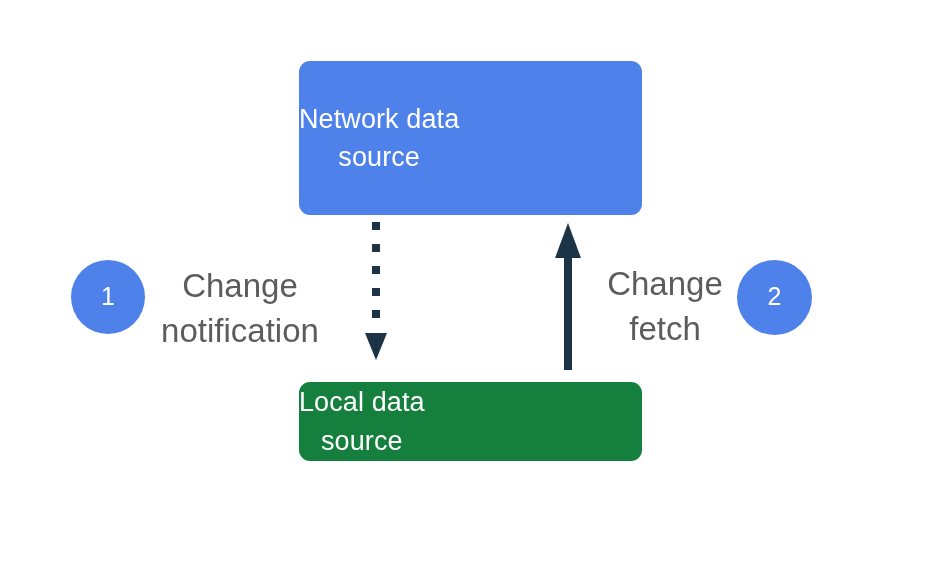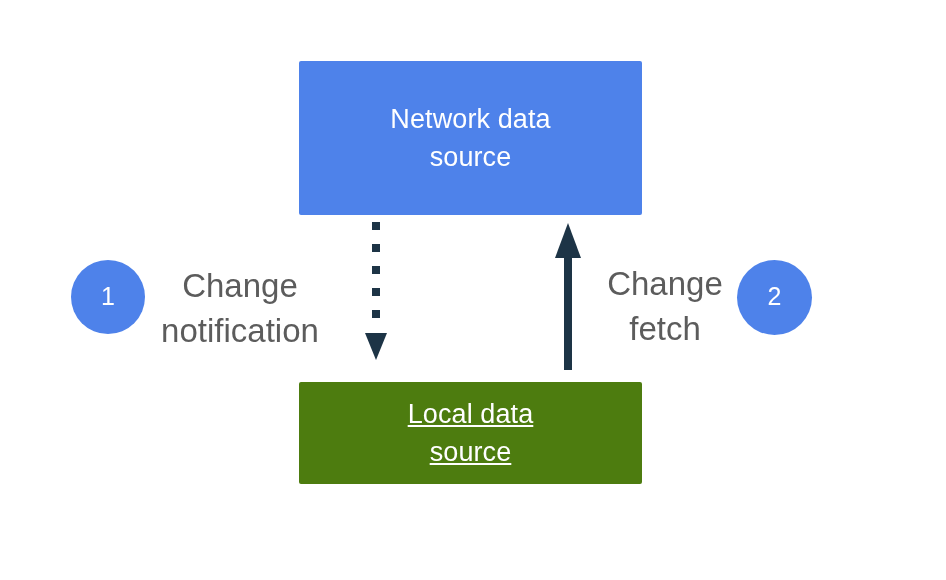--- a/index.html
+++ b/index.html
@@ -15,46 +15,45 @@
     width: 946px;
     height: 580px;
     background: #ffffff;
     overflow: hidden;
   }
 
   
   .node-box {
     position: absolute;
     box-sizing: border-box;
-    border-radius: 2px;
+    border-radius: 11px;
     display: flex;
     align-items: center;
-    justify-content: center;
+    justify-content: flex-start;
     text-align: center;
     color: #ffffff;
     font-size: 27px;
     line-height: 1.42;
     font-weight: 400;
     letter-spacing: 0.1px;
     white-space: pre-line;
   }
   #network-box {
     left: 299px;
     top: 61px;
     width: 343px;
     height: 154px;
     background: #4e82ea;
   }
   #local-box {
     left: 299px;
     top: 382px;
     width: 343px;
-    height: 102px;
-    background: #4d7c0f;
-    text-decoration: underline;
+    height: 79px;
+    background: #15803d;
   }
 
   
   .badge {
     position: absolute;
     border-radius: 50%;
     background: #4e82ea;
     color: #ffffff;
     display: flex;
     align-items: center;

